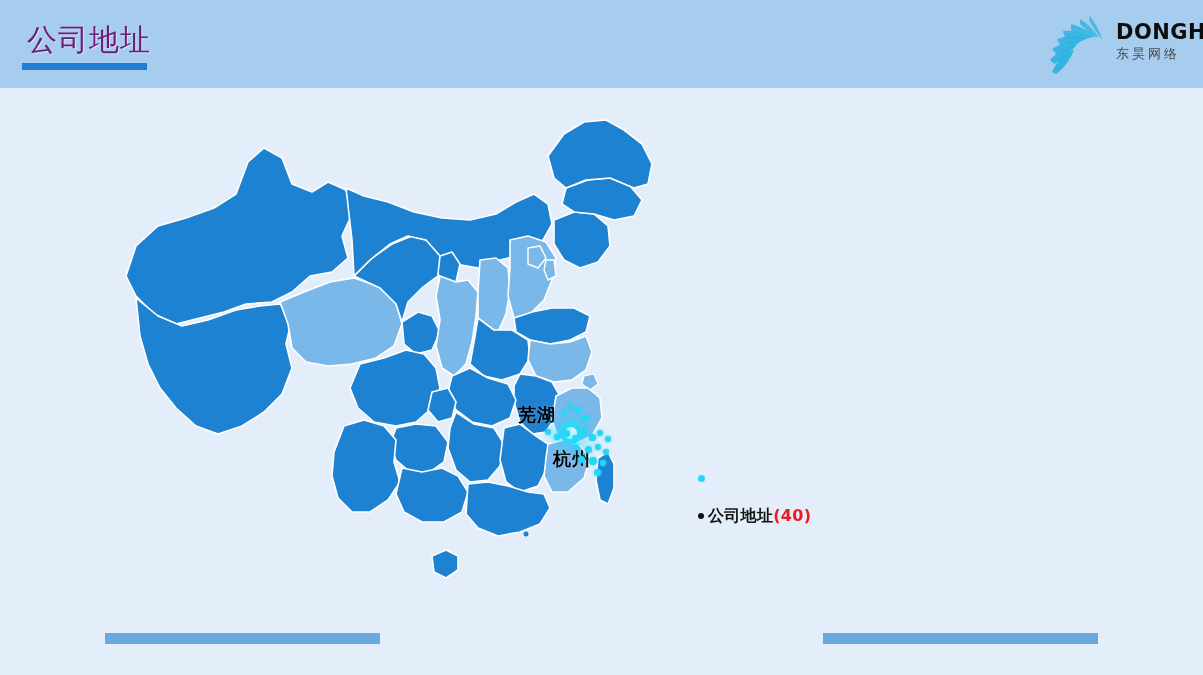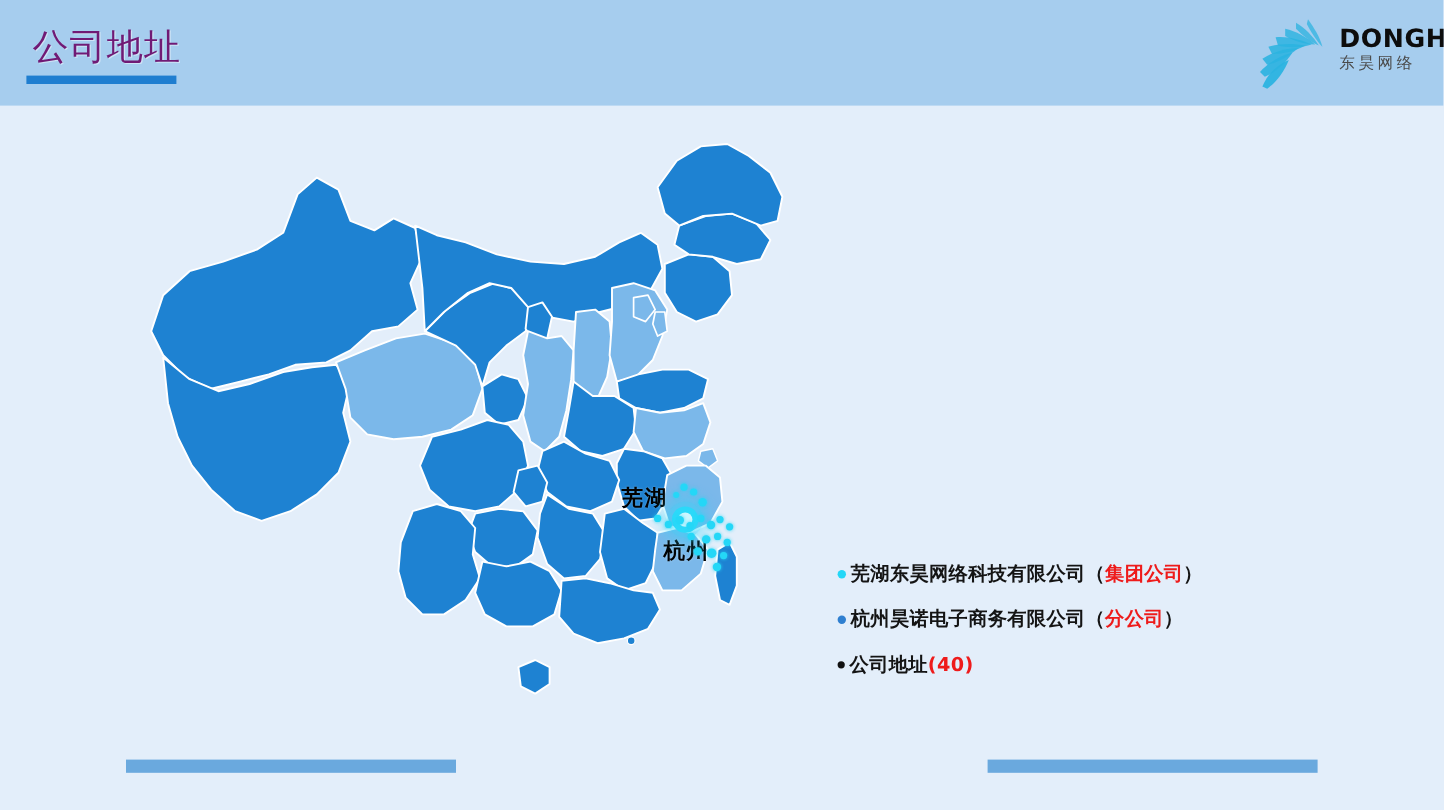--- a/index.html
+++ b/index.html
@@ -238,27 +238,22 @@
         <div class="dot" style="left: 585px; top: 457px; width: 8px; height: 8px; background: rgb(36, 215, 247);"></div>
         <div class="dot" style="left: 596px; top: 460px; width: 6px; height: 6px; background: rgb(36, 215, 247);"></div>
         <div class="dot" style="left: 589.5px; top: 468.5px; width: 7px; height: 7px; background: rgb(36, 215, 247);"></div>
       </div>
   </div>
 
   <div class="legend">
 
     <div class="legend-row">
       <span class="legend-bullet" style="width:7px;height:7px;background:#24d7f7;"></span>
-      <span class="legend-text"><span>芜湖东昊网络科技有限公司（</span><span class="legend-accent">集团公司</span><span>）</span></span>
-    </div>
-
-    <div class="legend-row">
-      <span class="legend-bullet" style="width:7px;height:7px;background:#2f7fd0;"></span>
-      <span class="legend-text"><span>杭州昊诺电子商务有限公司（</span><span class="legend-accent">分公司</span><span>）</span></span>
-    </div>
+    </div>
+
 
     <div class="legend-row">
       <span class="legend-bullet" style="width:6px;height:6px;background:#111111;"></span>
       <span class="legend-text"><span>公司地址</span><span class="legend-accent">(40)</span></span>
     </div>
 
   </div>
 
   <div class="footer-bar left"></div>
   <div class="footer-bar right"></div>

